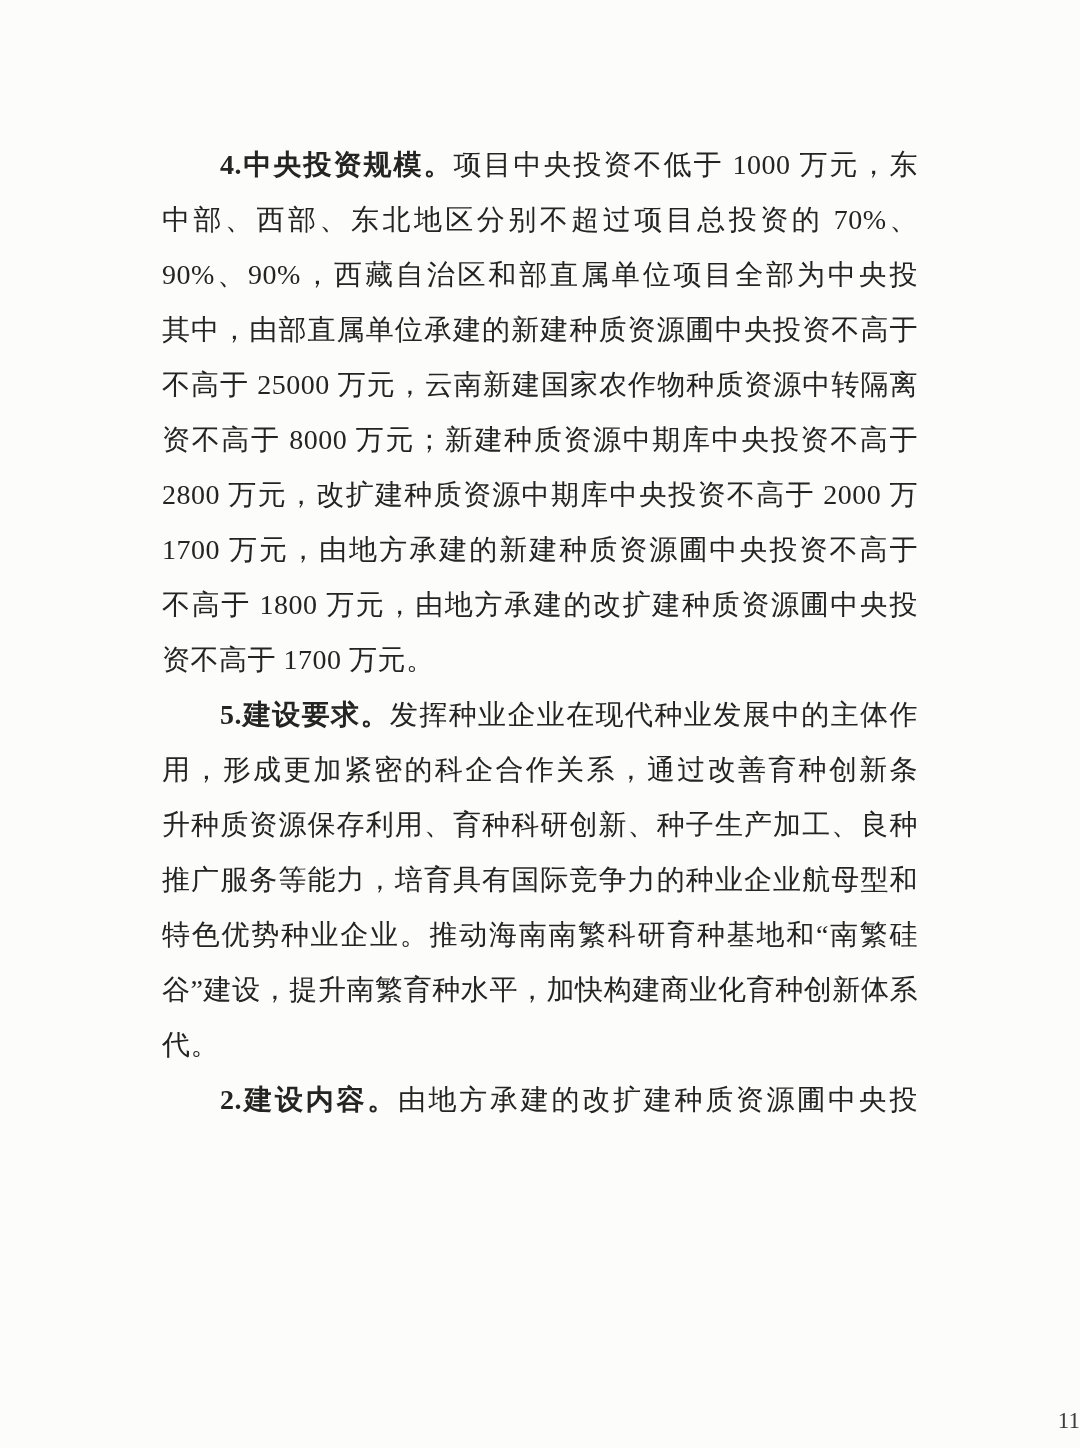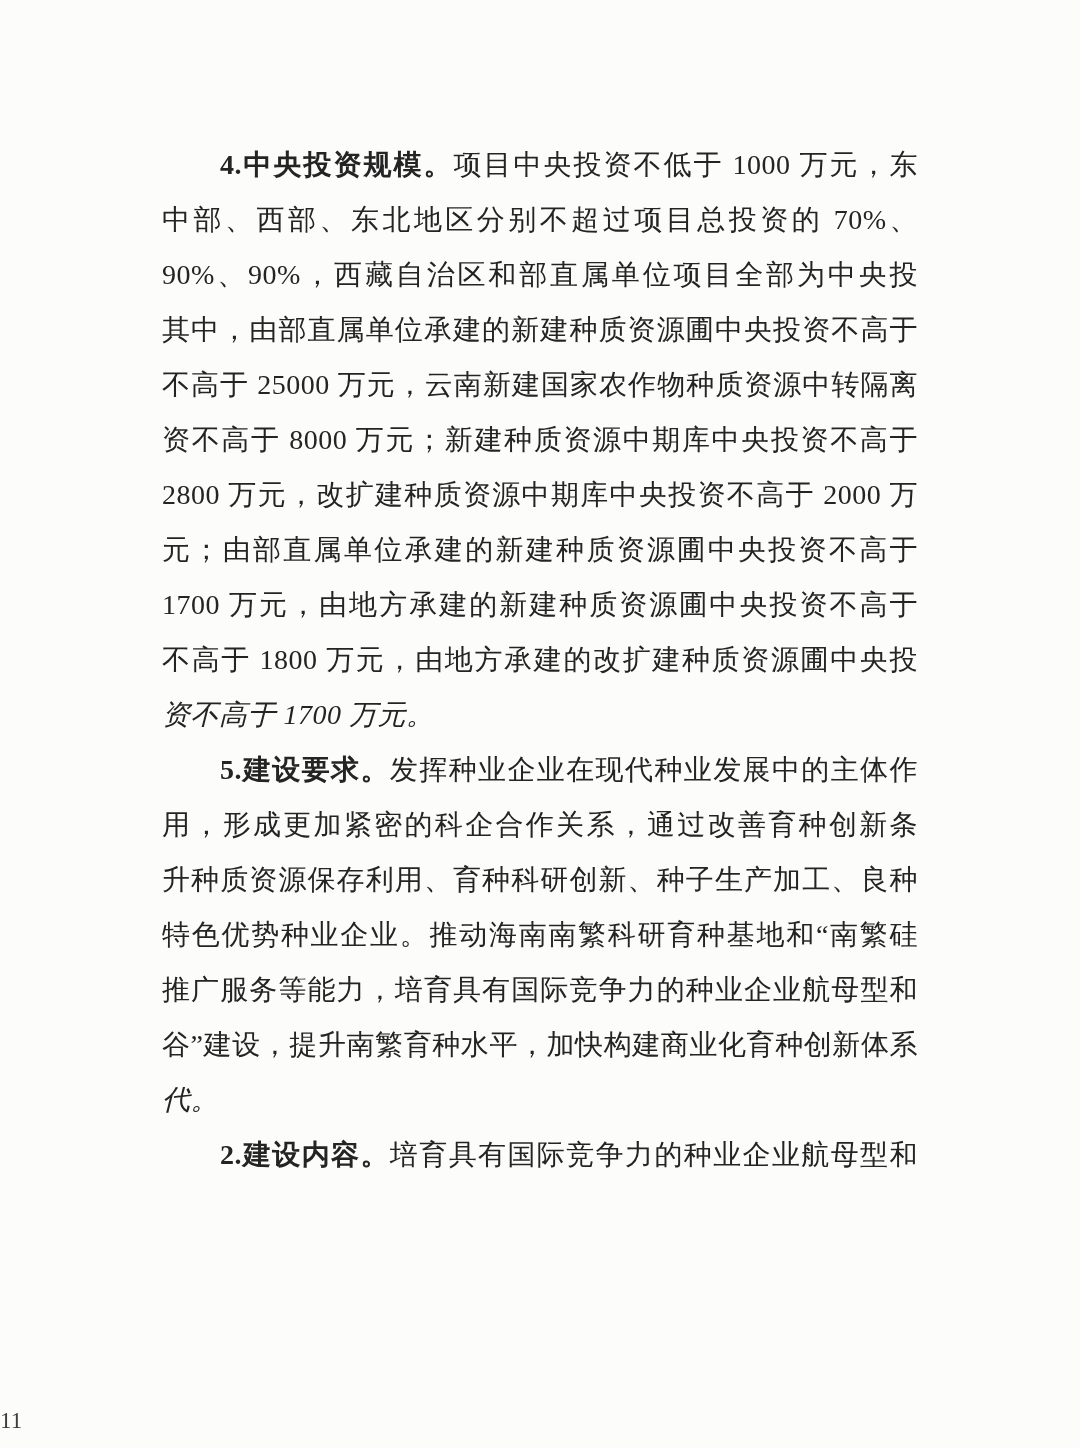--- a/index.html
+++ b/index.html
@@ -27,60 +27,58 @@
     height: 55px;
     color: #242424;
     text-align: justify;
     text-align-last: justify;
     overflow: hidden;
     letter-spacing: 0.5px;
   }
   .line.short {
     text-align: left;
     text-align-last: left;
-    font-style: italic;
   }
   .line.indent {
     text-indent: 58px;
   }
   .seg.bold {
     font-weight: bold;
   }
   .page-number {
     position: absolute;
     left: 0;
     right: 0;
     top: 1404px;
     height: 34px;
     line-height: 34px;
-    text-align: left;
+    text-align: right;
     font-size: 23px;
     color: #3d3d3d;
     font-family: "Liberation Serif", "DejaVu Serif", serif;
   }
 </style>
 </head>
 <body>
 
 <div class="page">
   <div class="text-block">
       <div class="line indent"><span class="seg bold">4.中央投资规模。</span><span class="seg">项目中央投资不低于 1000 万元，东部、</span></div>
       <div class="line"><span class="seg">中部、西部、东北地区分别不超过项目总投资的 70%、80%、</span></div>
       <div class="line"><span class="seg">90%、90%，西藏自治区和部直属单位项目全部为中央投资。</span></div>
       <div class="line"><span class="seg">其中，由部直属单位承建的新建种质资源圃中央投资不高于</span></div>
       <div class="line"><span class="seg">不高于 25000 万元，云南新建国家农作物种质资源中转隔离</span></div>
       <div class="line"><span class="seg">资不高于 8000 万元；新建种质资源中期库中央投资不高于</span></div>
       <div class="line"><span class="seg">2800 万元，改扩建种质资源中期库中央投资不高于 2000 万</span></div>
-      <div class="line"><span class="seg">元；由部直属单位承建的新建种质资源圃中央投资不高于</span></div>
       <div class="line"><span class="seg">1700 万元，由地方承建的新建种质资源圃中央投资不高于</span></div>
       <div class="line"><span class="seg">不高于 1800 万元，由地方承建的改扩建种质资源圃中央投</span></div>
       <div class="line short"><span class="seg">资不高于 1700 万元。</span></div>
       <div class="line indent"><span class="seg bold">5.建设要求。</span><span class="seg">发挥种业企业在现代种业发展中的主体作</span></div>
       <div class="line"><span class="seg">用，形成更加紧密的科企合作关系，通过改善育种创新条件，</span></div>
       <div class="line"><span class="seg">升种质资源保存利用、育种科研创新、种子生产加工、良种</span></div>
+      <div class="line"><span class="seg">推广服务等能力，培育具有国际竞争力的种业企业航母型和</span></div>
       <div class="line"><span class="seg">特色优势种业企业。推动海南南繁科研育种基地和“南繁硅</span></div>
-      <div class="line"><span class="seg">推广服务等能力，培育具有国际竞争力的种业企业航母型和</span></div>
       <div class="line"><span class="seg">谷”建设，提升南繁育种水平，加快构建商业化育种创新体系</span></div>
       <div class="line short"><span class="seg">代。</span></div>
-      <div class="line indent"><span class="seg bold">2.建设内容。</span><span class="seg">培育具有国际竞争力的种业企业航母型和</span></div>
+      <div class="line indent"><span class="seg bold">2.建设内容。</span><span class="seg">由地方承建的改扩建种质资源圃中央投</span></div>
     </div>
   <div class="page-number">11</div>
 </div>
 
 </body></html>

